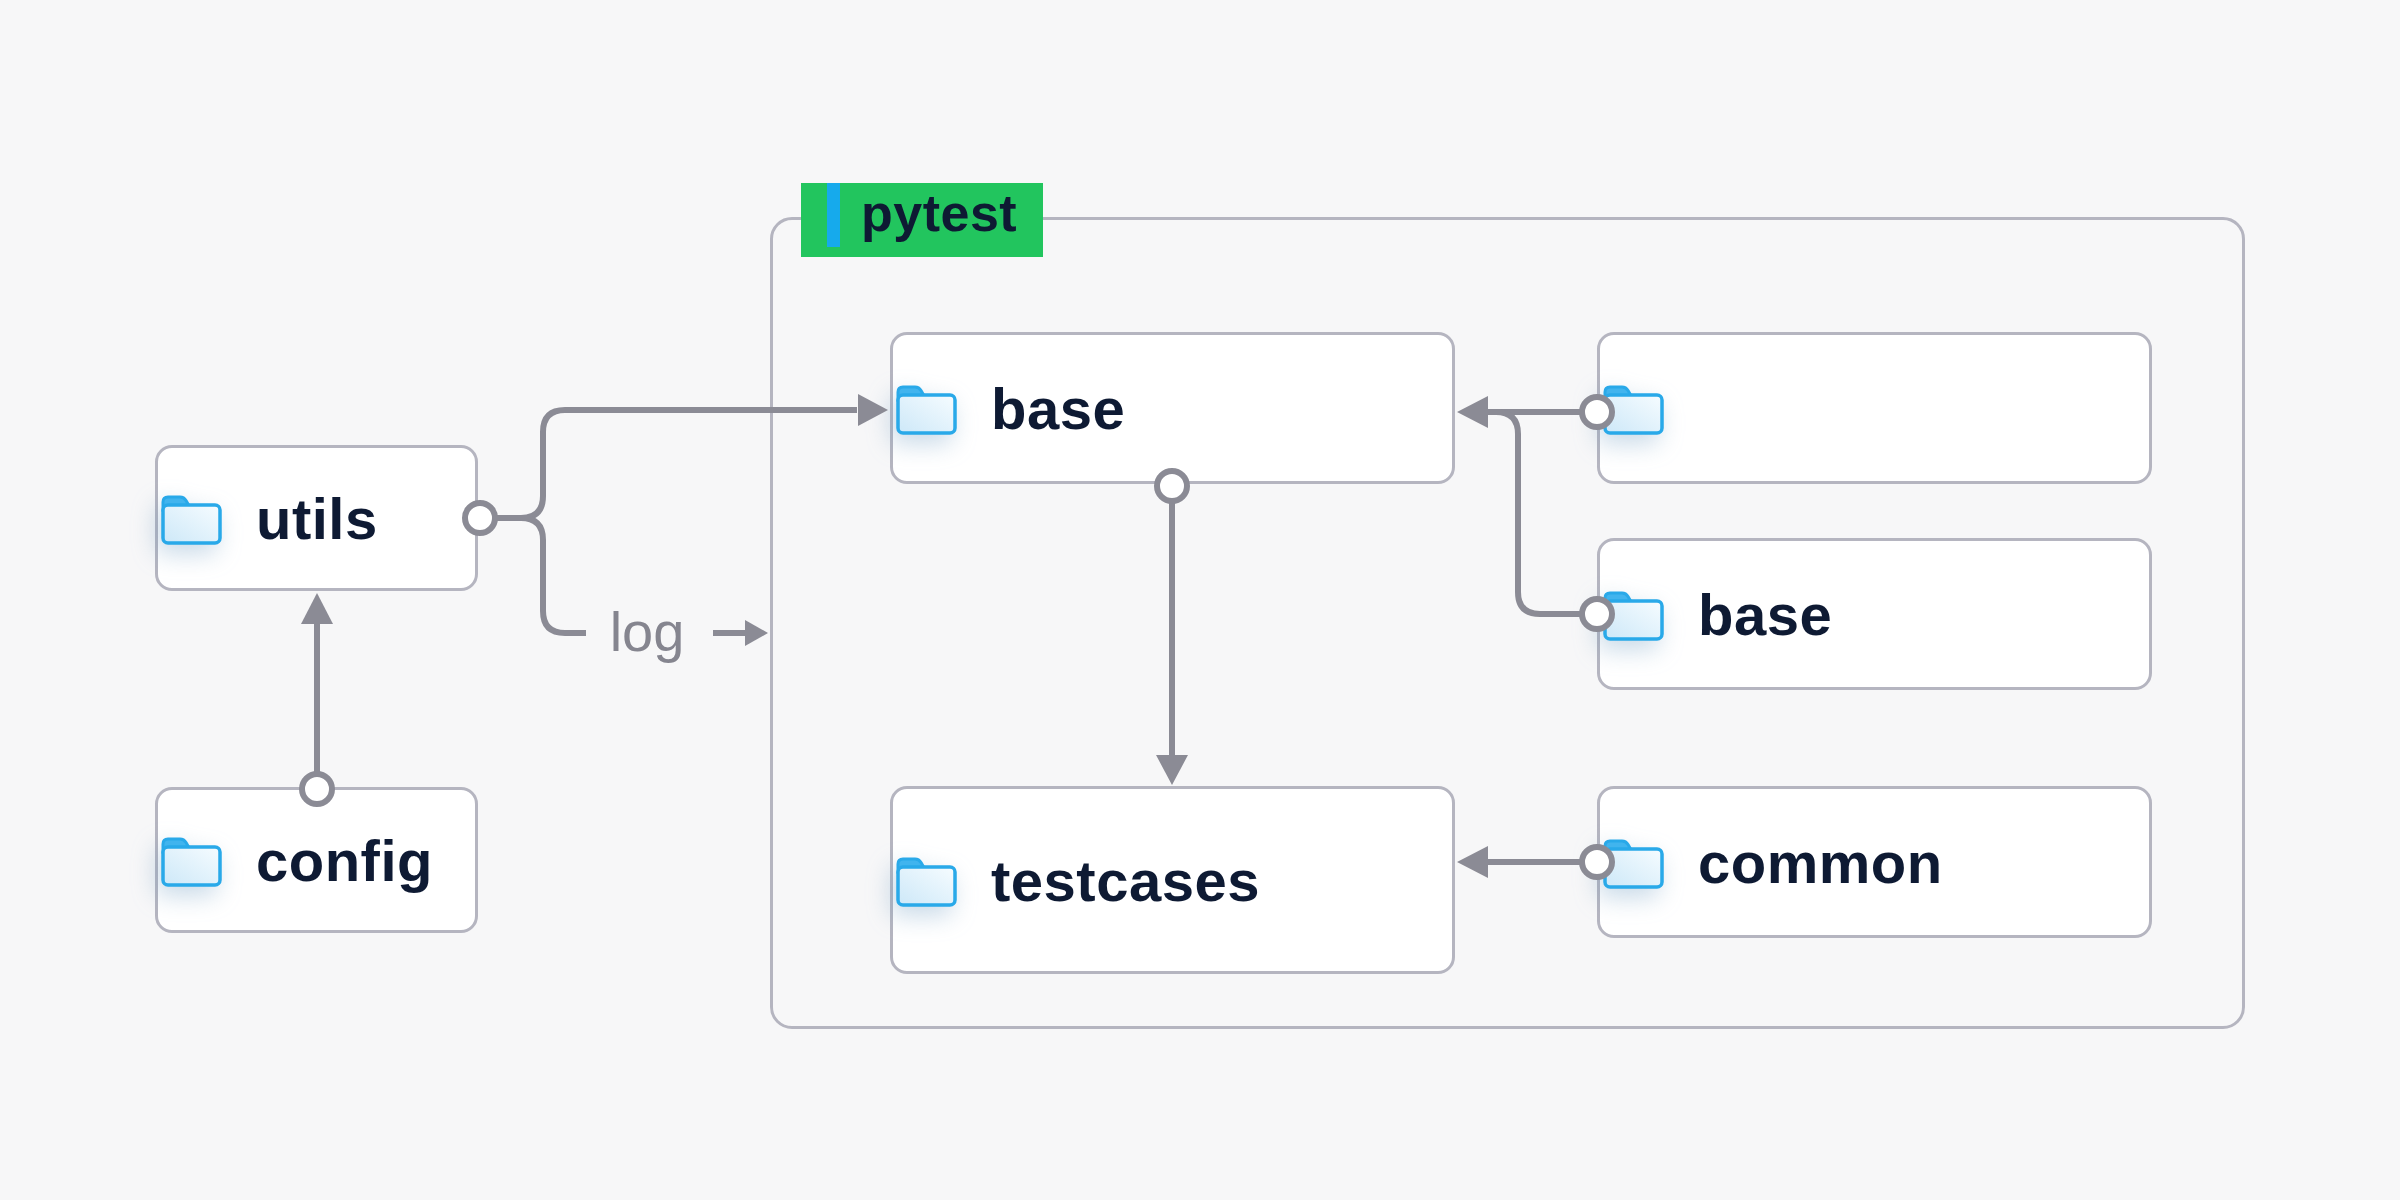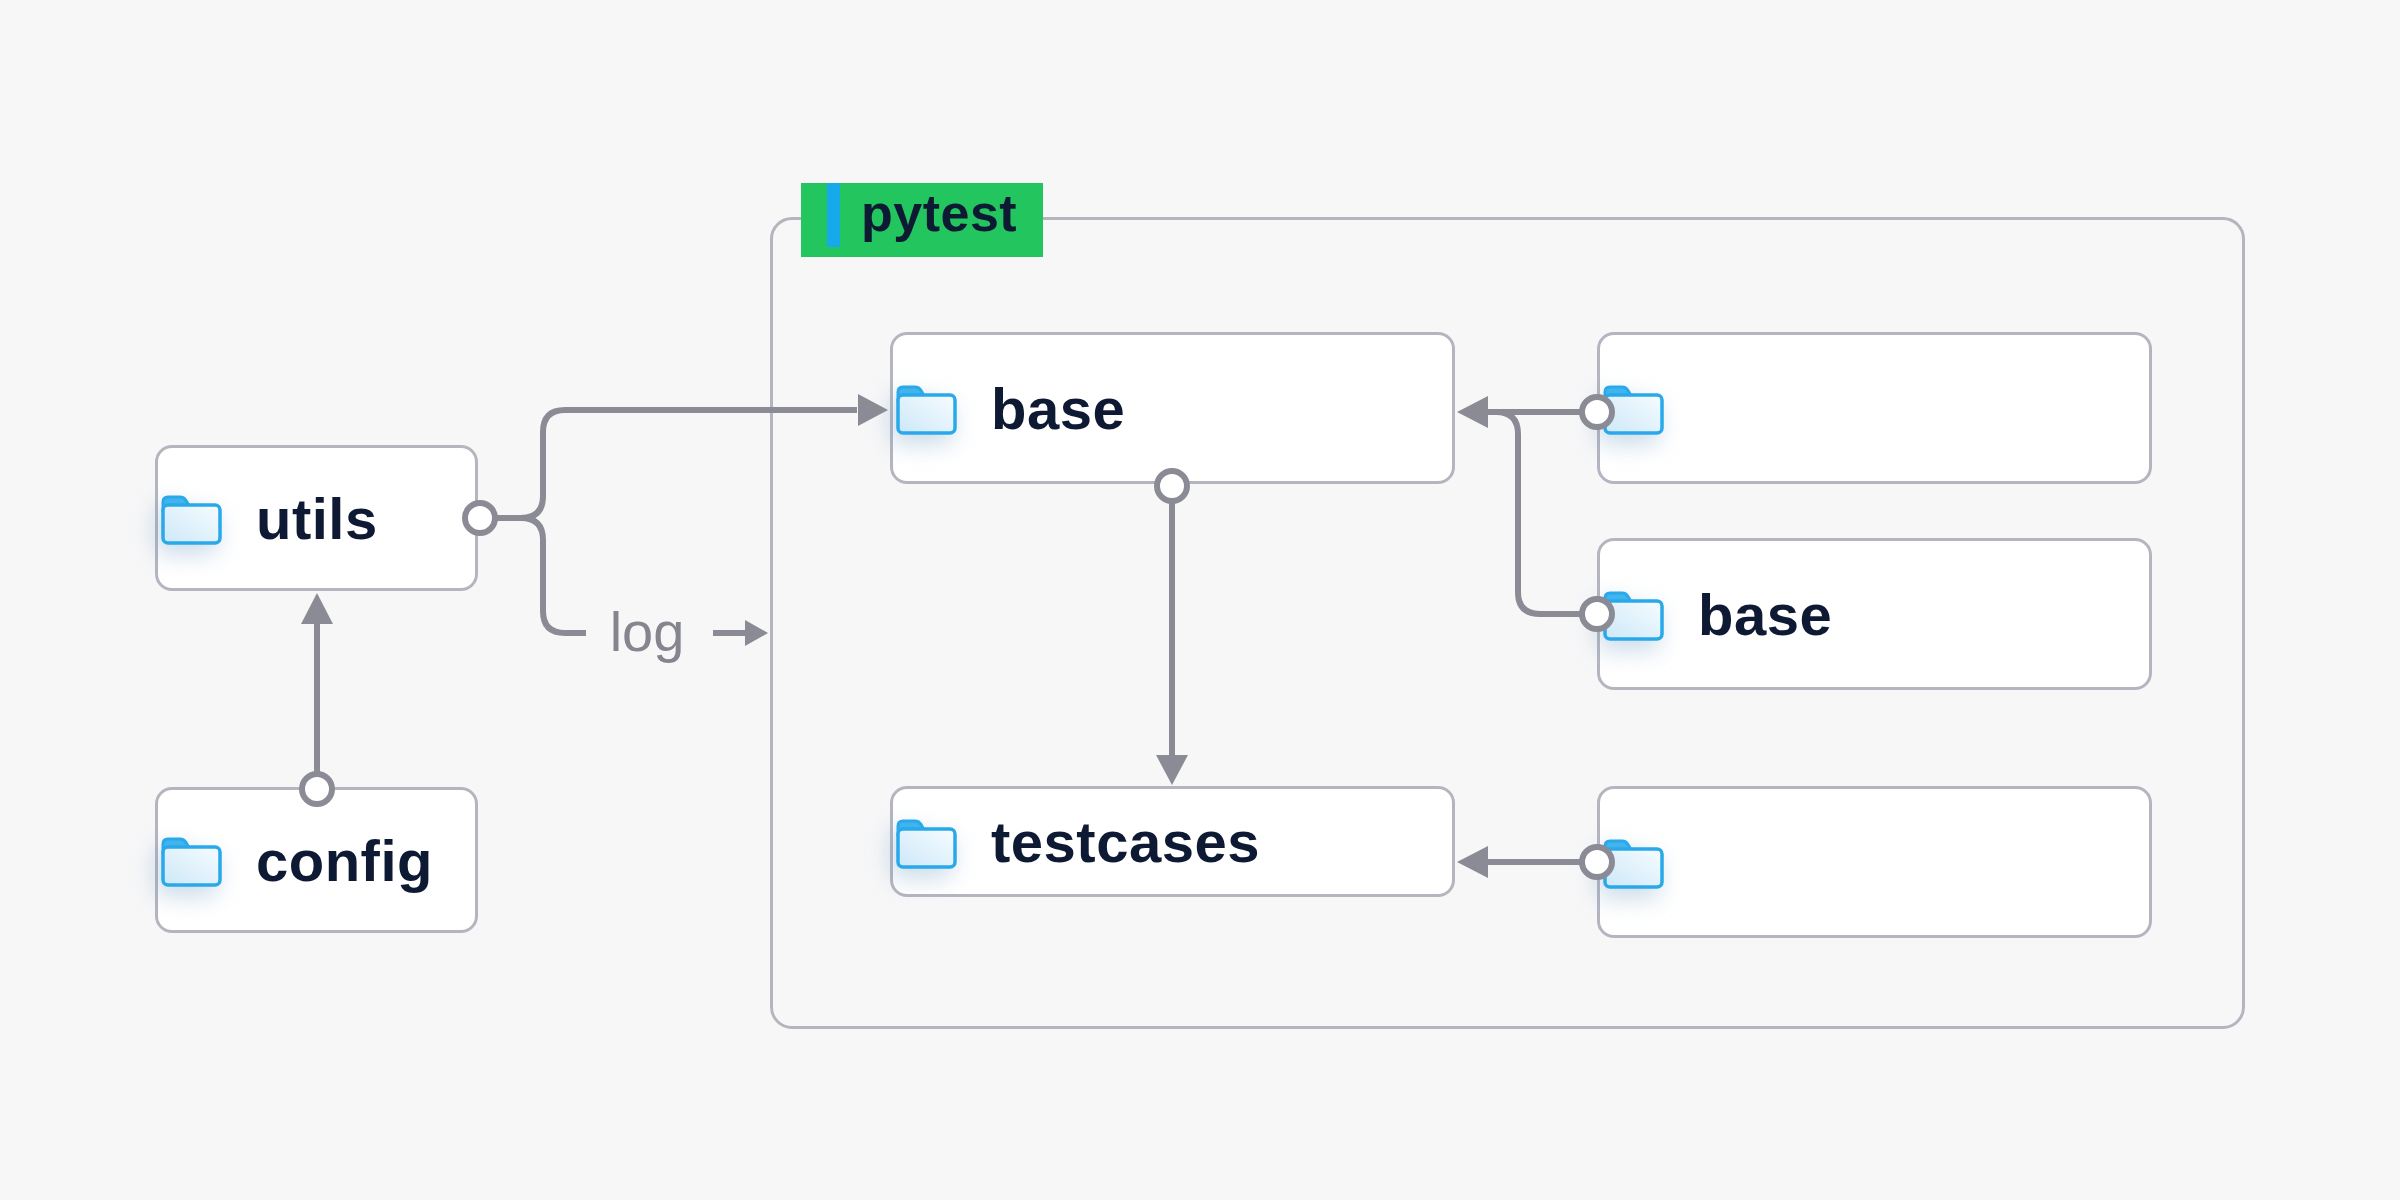--- a/index.html
+++ b/index.html
@@ -66,21 +66,21 @@
   .folder {
     filter: drop-shadow(-5px 9px 12px rgba(100, 150, 190, 0.35));
     flex: 0 0 auto;
   }
 
   .node-utils        { left: 155px;  top: 445px; width: 323px; height: 146px; }
   .node-config       { left: 155px;  top: 787px; width: 323px; height: 146px; }
   .node-base         { left: 890px;  top: 332px; width: 565px; height: 152px; }
   .node-pymilvus-orm { left: 1597px; top: 332px; width: 555px; height: 152px; }
   .node-check        { left: 1597px; top: 538px; width: 555px; height: 152px; }
-  .node-testcases    { left: 890px;  top: 786px; width: 565px; height: 111px; text-align: center; }
+  .node-testcases    { left: 890px;  top: 786px; width: 565px; height: 188px; text-align: center; }
   .node-common       { left: 1597px; top: 786px; width: 555px; height: 152px; }
 
   
   .edges {
     position: absolute;
     left: 0; top: 0;
     width: 2400px; height: 1200px;
     z-index: 5;
     pointer-events: none;
   }
@@ -174,20 +174,21 @@
       <rect x="5" y="16" width="57" height="38" rx="5" fill="url(#fg)" stroke="#29a9e9" stroke-width="3.5"></rect>
     </svg>
     <span class="node-label">testcases</span>
   </div>
 
   <div class="node node-common">
     <svg class="folder" viewBox="0 0 66 58" width="66" height="58">
       <path d="M5,22 L5,13 Q5,8 10,8 H22 Q26,8 28,11.5 L33,20 Z" fill="#41b4ee" stroke="#29a9e9" stroke-width="3" stroke-linejoin="round"></path>
       <rect x="5" y="16" width="57" height="38" rx="5" fill="url(#fg)" stroke="#29a9e9" stroke-width="3.5"></rect>
     </svg>
+    <span class="node-label">common</span>
   </div>
 
   <div class="edge-label-log">log</div>
 
   <svg class="edges" viewBox="0 0 2400 1200">
 
     <g>
       <path class="edge-line" d="M317,773 V622"></path>
       <polygon class="edge-arrow" points="317,593 301,624 333,624"></polygon>
       <circle class="edge-dot" cx="317" cy="789" r="15"></circle>

